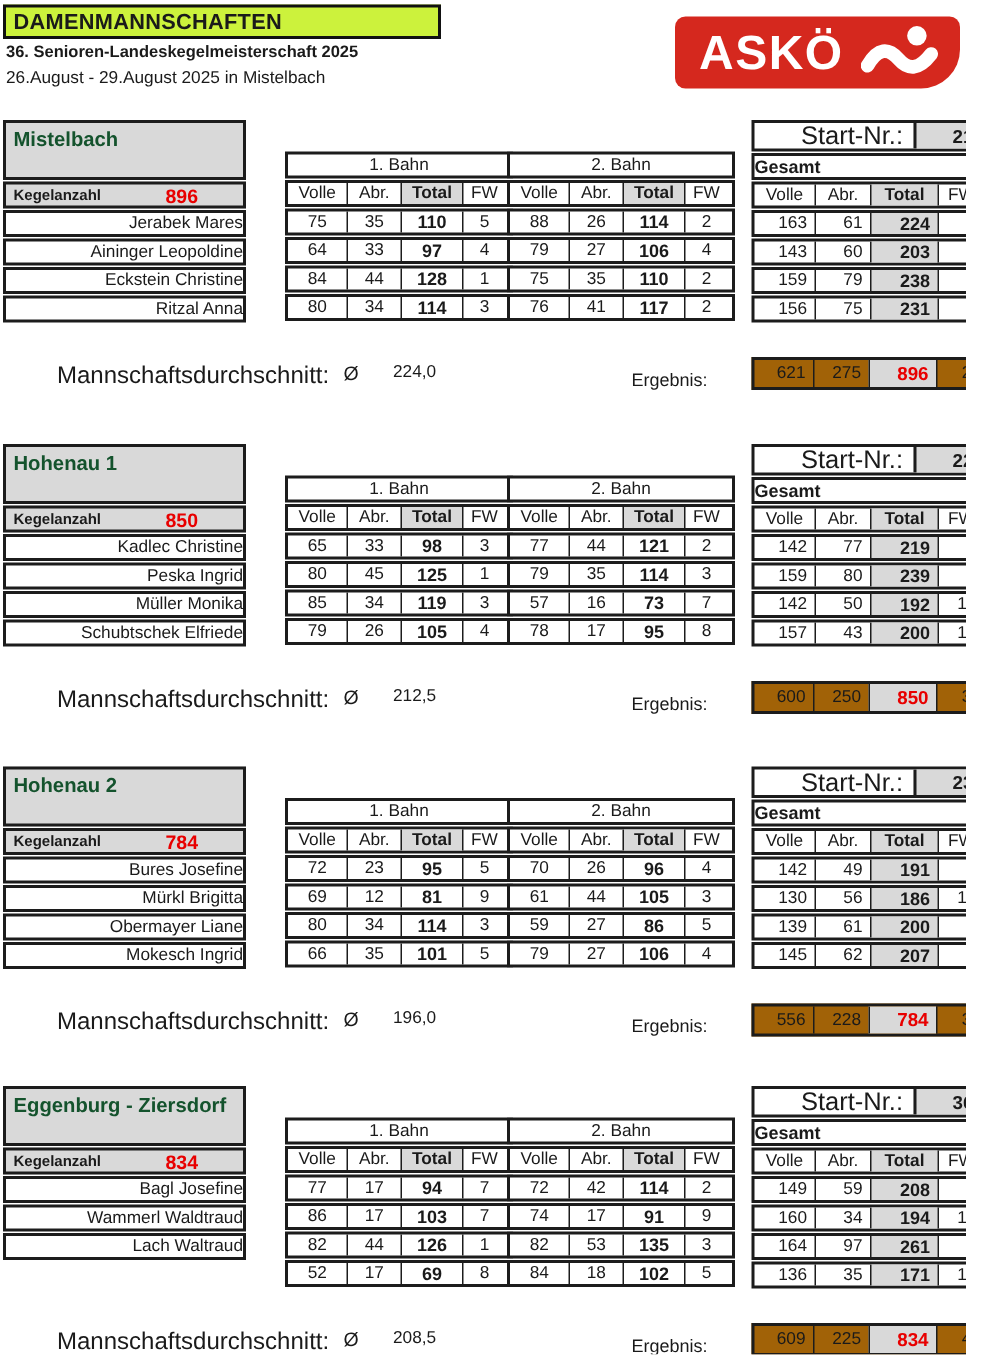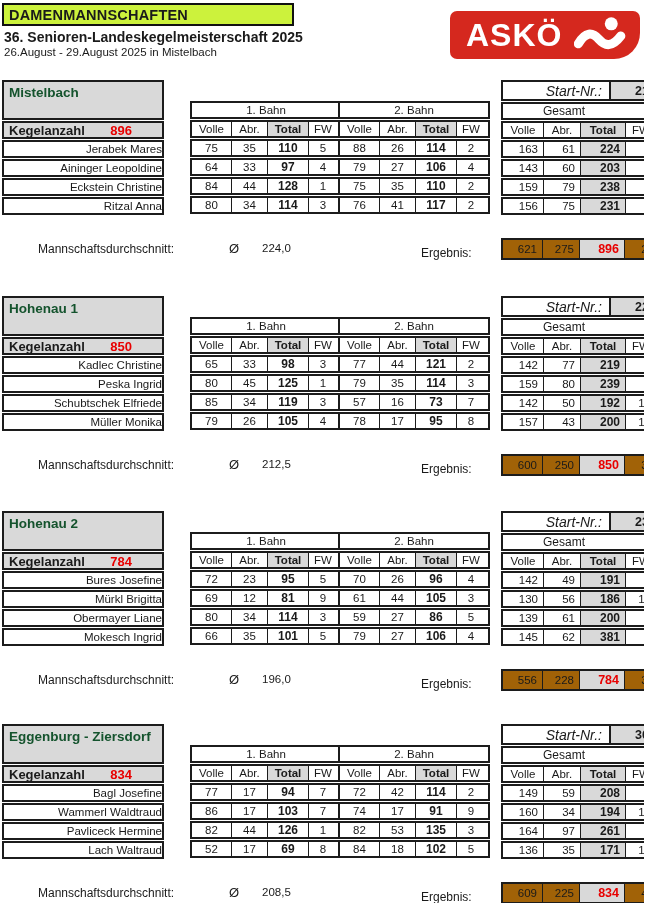--- a/index.html
+++ b/index.html
@@ -3,21 +3,21 @@
 <meta charset="utf-8">
 <style>
   html,body{margin:0;padding:0;background:#ffffff;}
   .page{position:relative;width:644px;height:903px;background:#fff;overflow:hidden;
         font-family:"Liberation Sans",sans-serif;color:#1a1a1a;}
 
   
   .title-box{position:absolute;left:2px;top:3px;width:292px;height:23px;box-sizing:border-box;
              background:#ccf23c;border:2px solid #111;display:flex;align-items:center;
              padding-left:5px;font-size:14.5px;font-weight:bold;letter-spacing:.2px;}
-  .subtitle{position:absolute;left:4px;top:29px;font-size:14px;font-weight:bold;}
+  .subtitle{position:absolute;left:4px;top:29px;font-size:11px;font-weight:bold;}
   .dateline{position:absolute;left:4px;top:46px;font-size:11.5px;}
   .logo{position:absolute;left:450px;top:11px;width:190px;height:48px;background:#d5281e;
         border-radius:7px 7px 26px 7px;display:flex;align-items:center;padding-left:16px;
         box-sizing:border-box;text-align:right;}
   .logo-text{color:#fff;font-size:32px;font-weight:bold;letter-spacing:1px;line-height:1;}
   .logo svg{margin-left:12px;margin-top:2px;}
 
   
   .row{box-sizing:border-box;display:flex;align-items:stretch;height:18px;margin-bottom:1px;
        border:2px solid #1c1c1c;background:#fff;}
@@ -29,46 +29,46 @@
   .total-val{font-weight:bold;font-size:12px;}
 
   .section{position:absolute;left:0;width:663px;height:215px;}
 
   
   .team-col{position:absolute;left:2px;top:0;width:162px;}
   .team-name{box-sizing:border-box;height:40px;margin-bottom:1px;border:2px solid #1c1c1c;
              background:#d9d9d9;color:#14532d;font-size:13.5px;font-weight:bold;
              padding:3px 0 0 5px;}
   .keg-row{justify-content:space-between;padding:0 30px 0 5px;}
-  .keg-label{font-size:13px;font-weight:bold;align-self:center;}
+  .keg-label{font-size:10px;font-weight:bold;align-self:center;}
   .keg-num{color:#e80000;font-size:13px;font-weight:bold;align-self:center;}
   .player-row{padding-left:5px;align-items:center;font-size:11.5px;justify-content:flex-end;}
 
   
   .btable{position:absolute;top:21px;width:152px;}
   .btable.b1{left:174px;padding-left:16px;} .btable.b2{left:338px;}
   .bhead{justify-content:center;align-items:center;font-size:11.5px;}
   .btable .c.volle{width:39px;} .btable .c.abr{width:36px;}
   .btable .c.total{width:41px;} .btable .c.fw{width:29px;}
 
   
   .gtable{position:absolute;left:501px;top:0;width:160px;}
   .start-row{height:21px;}
   .start-label{flex:1;display:flex;align-items:center;justify-content:flex-end;
-               padding-right:7px;font-size:14px;font-style:italic;}
+               padding-right:7px;font-size:17px;}
   .start-num{width:34px;border-left:2px solid #1c1c1c;background:#d9d9d9;display:flex;
              align-items:center;justify-content:center;font-weight:bold;font-size:12.5px;padding-left:14px;}
-  .ghead-title{align-items:center;padding-left:40px;font-size:12px;font-weight:normal;}
+  .ghead-title{align-items:center;font-size:12px;font-weight:bold;}
   .gtable .c.volle{width:40px;} .gtable .c.abr{width:37px;}
   .gtable .c.total{width:45px;} .gtable .c.fw{width:31px;}
   .gtable .num{justify-content:flex-end;padding-right:5px;}
 
   
   .avg-row{position:absolute;left:0;top:158px;width:663px;height:22px;}
-  .avg-label{position:absolute;left:38px;top:4px;font-size:12px;}
+  .avg-label{position:absolute;left:38px;top:4px;font-size:16px;}
   .avg-sym{position:absolute;left:229px;top:3px;font-size:13px;}
   .avg-val{position:absolute;left:262px;top:4px;font-size:11.5px;}
   .erg-label{position:absolute;left:421px;top:8px;font-size:12px;}
   .erg-table{position:absolute;left:501px;top:0;width:160px;height:22px;box-sizing:border-box;
              border:2px solid #1c1c1c;display:flex;background:#a16207;}
   .erg-table .c{justify-content:flex-end;padding-right:5px;}
   .erg-table .c.volle{width:39px;} .erg-table .c.abr{width:37px;}
   .erg-table .c.total{width:45px;} .erg-table .c.fw{flex:1;}
   .erg-total{background:#d9d9d9;color:#e80000;font-weight:bold;font-size:12.5px;}
 </style>
@@ -247,24 +247,24 @@
         <span class="keg-num">850</span>
       </div>
       <div class="players">
             <div class="row player-row">
               <span>Kadlec Christine</span>
             </div>
             <div class="row player-row">
               <span>Peska Ingrid</span>
             </div>
             <div class="row player-row">
+              <span>Müller Monika</span>
+            </div>
+            <div class="row player-row">
               <span>Schubtschek Elfriede</span>
-            </div>
-            <div class="row player-row">
-              <span>Müller Monika</span>
             </div>
           </div>
     </div>
 
     <div class="btable b1">
       <div class="row bhead">1. Bahn</div>
       <div class="row headrow">
             <span class="c volle">Volle</span>
             <span class="c abr">Abr.</span>
             <span class="c total gray boldtxt">Total</span>
@@ -510,21 +510,21 @@
             </div>
             <div class="row">
               <span class="c volle num">139</span>
               <span class="c abr num">61</span>
               <span class="c total num gray total-val">200</span>
               <span class="c fw num">8</span>
             </div>
             <div class="row">
               <span class="c volle num">145</span>
               <span class="c abr num">62</span>
-              <span class="c total num gray total-val">381</span>
+              <span class="c total num gray total-val">207</span>
               <span class="c fw num">9</span>
             </div>
           </div>
     </div>
 
     <div class="avg-row">
       <span class="avg-label">Mannschaftsdurchschnitt:</span>
       <span class="avg-sym">Ø</span>
       <span class="avg-val">196,0</span>
       <span class="erg-label">Ergebnis:</span>
@@ -545,23 +545,20 @@
         <span class="keg-num">834</span>
       </div>
       <div class="players">
             <div class="row player-row">
               <span>Bagl Josefine</span>
             </div>
             <div class="row player-row">
               <span>Wammerl Waldtraud</span>
             </div>
             <div class="row player-row">
-              <span>Pavliceck Hermine</span>
-            </div>
-            <div class="row player-row">
               <span>Lach Waltraud</span>
             </div>
           </div>
     </div>
 
     <div class="btable b1">
       <div class="row bhead">1. Bahn</div>
       <div class="row headrow">
             <span class="c volle">Volle</span>
             <span class="c abr">Abr.</span>

